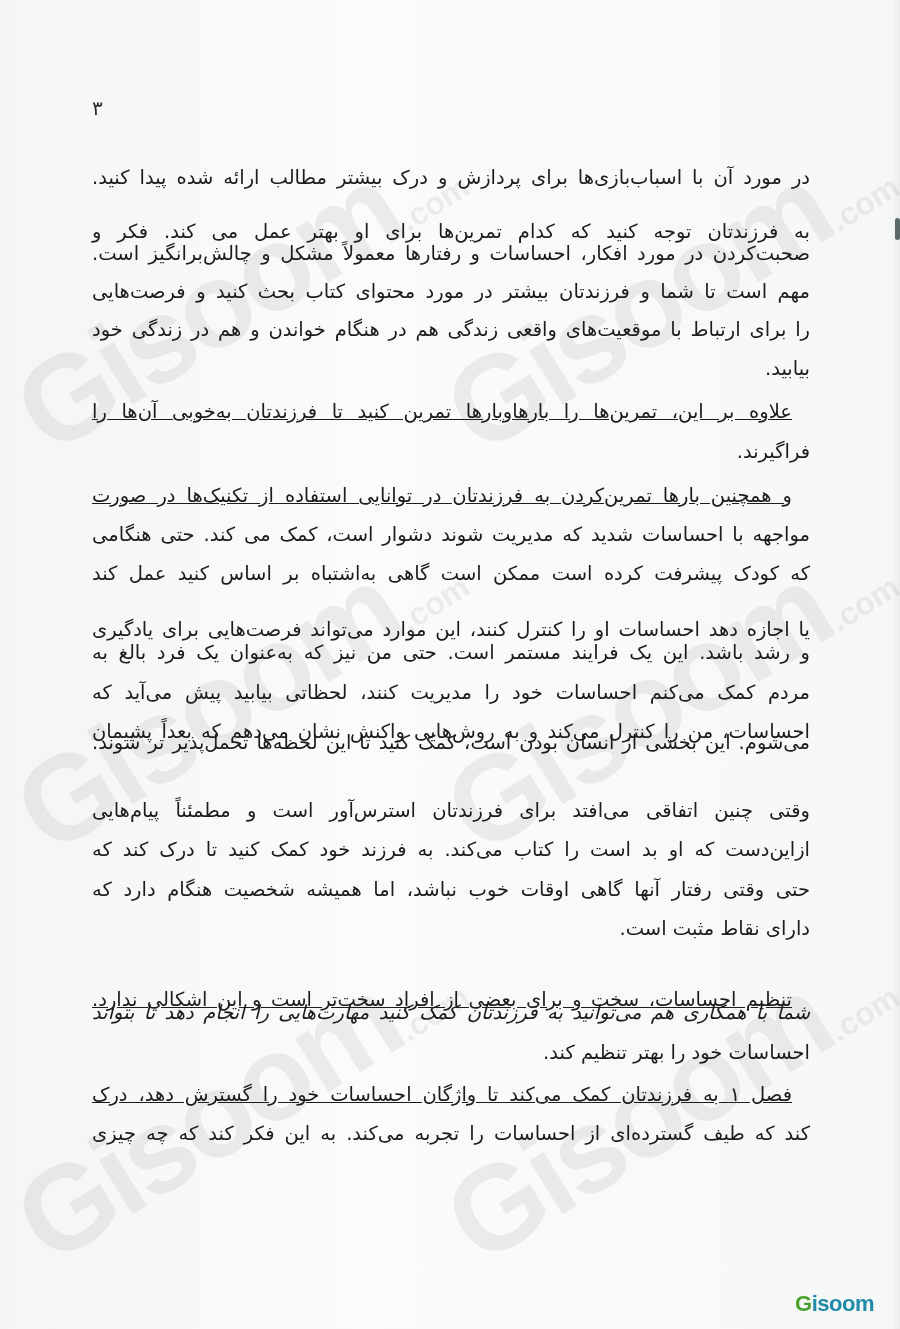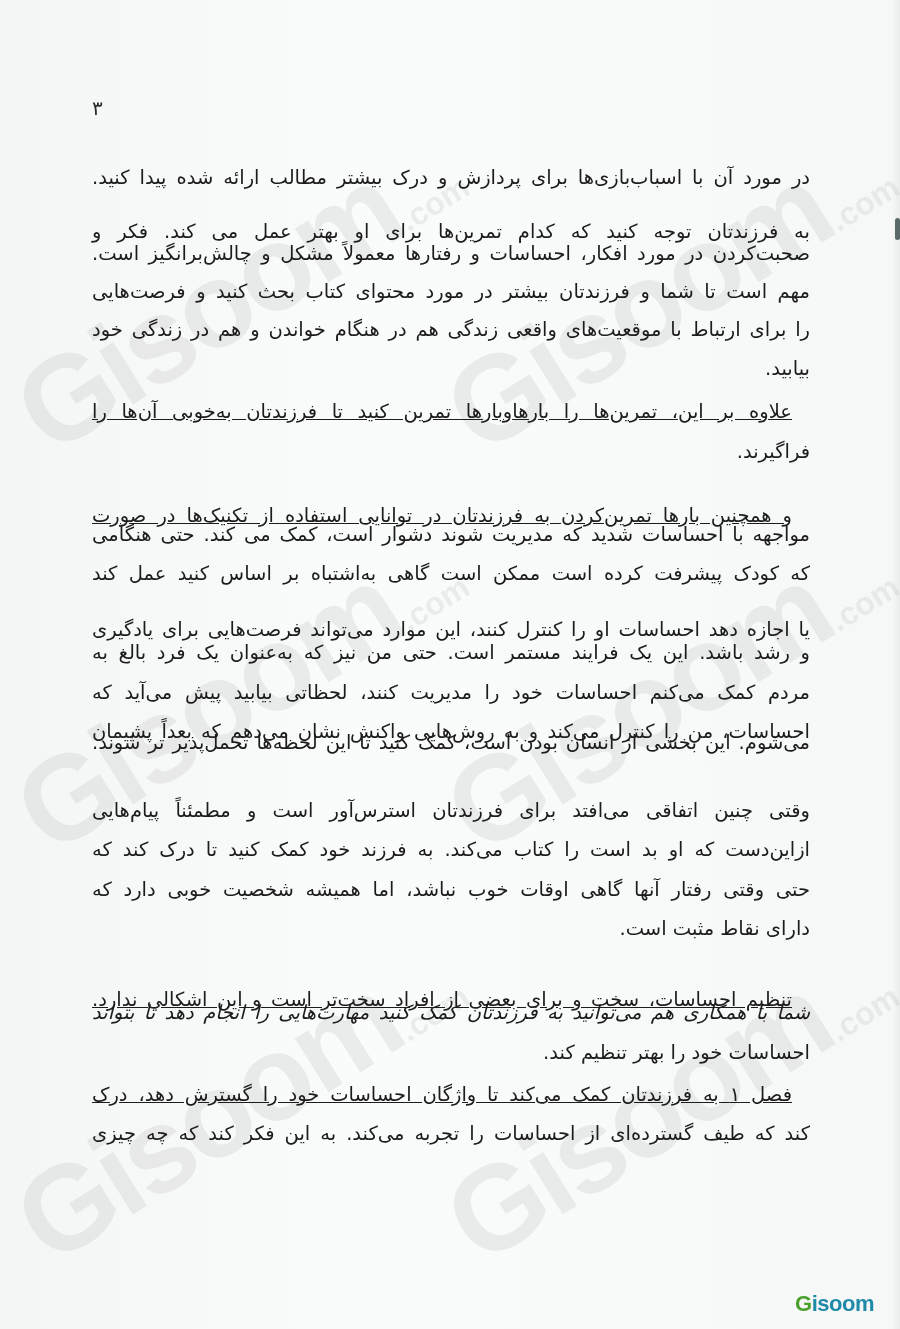--- a/index.html
+++ b/index.html
@@ -120,31 +120,31 @@
     <div class="line" style="top:0px;margin-left:21px;">در مورد آن با اسباب‌بازی‌ها برای پردازش و درک بیشتر مطالب ارائه شده پیدا کنید.</div>
     <div class="line" style="top:54px;">به فرزندتان توجه کنید که کدام تمرین‌ها برای او بهتر عمل می کند.  فکر و</div>
     <div class="line" style="top:76px;">صحبت‌کردن در مورد افکار، احساسات و رفتارها معمولاً مشکل  و چالش‌برانگیز است.</div>
     <div class="line" style="top:114px;">مهم است تا  شما و فرزندتان بیشتر در مورد محتوای کتاب بحث کنید و فرصت‌هایی</div>
     <div class="line" style="top:152px;">را برای ارتباط با موقعیت‌های واقعی زندگی هم در هنگام خواندن و هم در زندگی خود</div>
     <div class="line last" style="top:191px;">بیابید.</div>
 
     <div class="line indent" style="top:234px;">علاوه بر این، تمرین‌ها را بارهاوبارها تمرین کنید تا فرزندتان به‌خوبی آن‌ها را</div>
     <div class="line last" style="top:274px;">فراگیرند.</div>
 
-    <div class="line indent" style="top:318px;margin-top:20px;">و همچنین بارها تمرین‌کردن به فرزندتان در توانایی استفاده از تکنیک‌ها در صورت</div>
+    <div class="line indent" style="top:318px;">و همچنین بارها تمرین‌کردن به فرزندتان در توانایی استفاده از تکنیک‌ها در صورت</div>
     <div class="line" style="top:357px;">مواجهه با احساسات شدید که مدیریت شوند دشوار است، کمک می کند.  حتی هنگامی</div>
     <div class="line" style="top:396px;">که کودک پیشرفت کرده است ممکن است گاهی به‌اشتباه بر اساس کنید عمل کند</div>
     <div class="line" style="top:452px;">یا اجازه دهد احساسات او را کنترل کنند، این موارد می‌تواند فرصت‌هایی برای یادگیری</div>
     <div class="line" style="top:475px;">و رشد باشد. این یک فرایند  مستمر است. حتی من نیز که به‌عنوان یک فرد بالغ به</div>
     <div class="line" style="top:515px;">مردم کمک می‌کنم احساسات خود را مدیریت کنند، لحظاتی بیابید پیش می‌آید که</div>
     <div class="line" style="top:554px;">احساسات، من را کنترل می‌کند و به روش‌هایی واکنش نشان می‌دهم که بعداً پشیمان</div>
     <div class="line" style="top:565px;">می‌شوم. این بخشی از انسان بودن است، کمک کنید تا این لحظه‌ها تحمل‌پذیر تر شوند.</div>
     <div class="line" style="top:633px;">وقتی چنین اتفاقی می‌افتد برای فرزندتان استرس‌آور است و مطمئناً پیام‌هایی</div>
     <div class="line" style="top:672px;">ازاین‌دست که او بد است را کتاب می‌کند. به فرزند خود کمک کنید تا درک کند که</div>
-    <div class="line" style="top:712px;">حتی وقتی رفتار آنها گاهی اوقات خوب نباشد، اما همیشه شخصیت خوبی دارد که</div>
+    <div class="line" style="top:712px;">حتی وقتی رفتار آنها گاهی اوقات خوب نباشد، اما همیشه شخصیت هنگام دارد که</div>
     <div class="line last" style="top:751px;">دارای نقاط مثبت است.</div>
 
     <div class="line indent" style="top:822px;">تنظیم احساسات، سخت و برای بعضی از افراد سخت‌تر است و این اشکالی ندارد.</div>
     <div class="line" style="top:835px;font-style:italic;">شما با همکاری هم می‌توانید به فرزندتان کمک کنید مهارت‌هایی را انجام دهد تا بتواند</div>
     <div class="line last" style="top:875px;">احساسات خود را بهتر تنظیم کند.</div>
 
     <div class="line indent" style="top:917px;">فصل ۱ به فرزندتان کمک می‌کند تا واژگان احساسات خود را گسترش دهد، درک</div>
     <div class="line" style="top:956px;">کند که طیف گسترده‌ای از احساسات را تجربه می‌کند. به این فکر کند که چه چیزی</div>
   </div>
 

